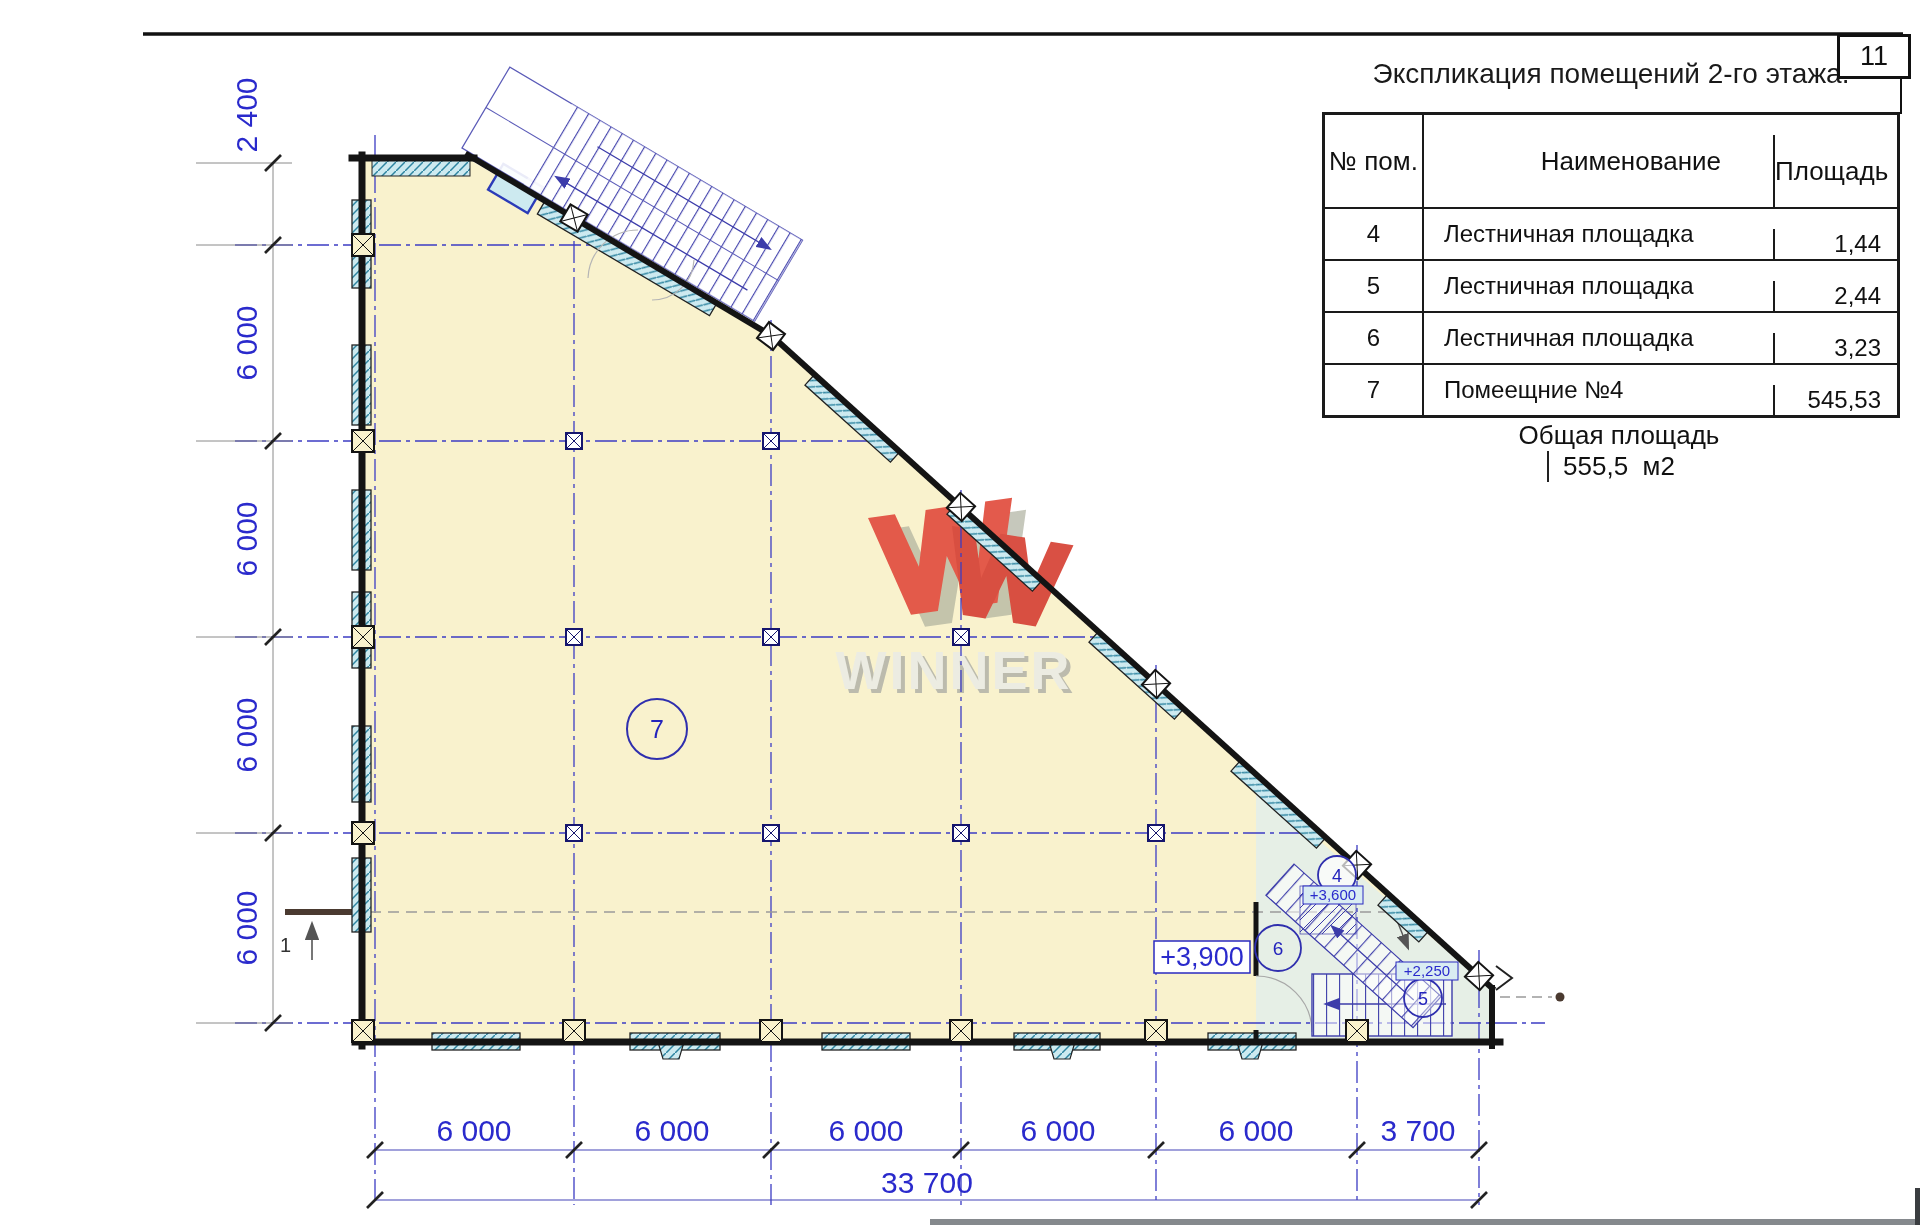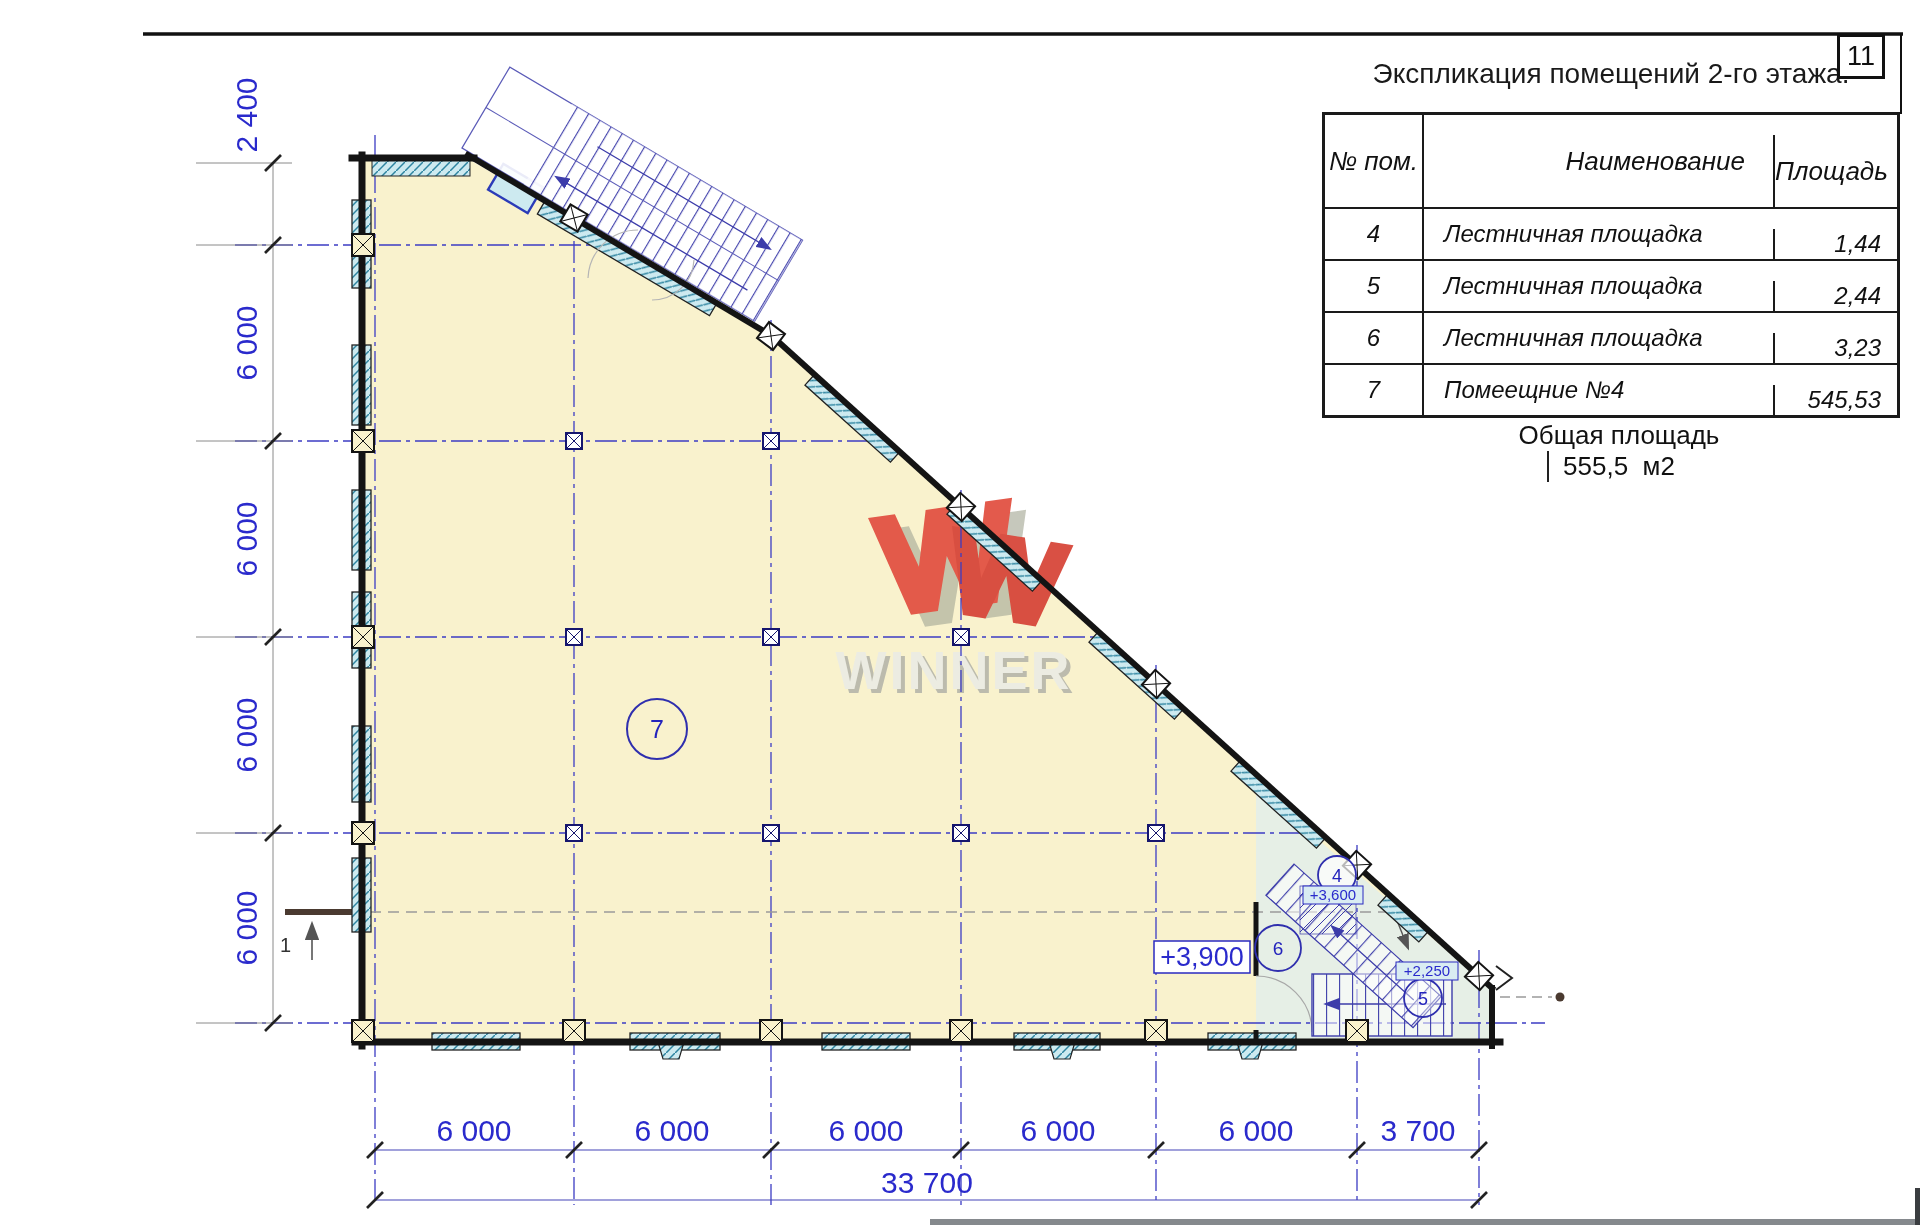--- a/index.html
+++ b/index.html
@@ -2,35 +2,35 @@
 <html><head>
 <meta charset="utf-8">
 <style>
   html,body{margin:0;padding:0;background:#ffffff;font-family:"Liberation Sans",sans-serif;}
   .sheet{position:relative;width:1920px;height:1225px;background:#fff;overflow:hidden;}
   .sheet svg{position:absolute;left:0;top:0;}
   .title{position:absolute;color:#1a1a1a;font-size:28px;white-space:nowrap;transform:translateX(-50%);}
   #plan-title{left:532px;top:58px;}
   #legend-title{left:1611px;top:58px;}
   
-  .expl{position:absolute;left:1322px;top:112px;width:578px;border:3px solid #1a1a1a;box-sizing:border-box;background:#fff;font-style:italic;}
+  .expl{position:absolute;left:1322px;top:112px;width:578px;border:3px solid #1a1a1a;box-sizing:border-box;background:#fff;}
   .expl .row{display:grid;grid-template-columns:97px 351px 1fr;border-top:2px solid #1a1a1a;}
   .expl .row.header{border-top:none;height:92px;}
   .expl .row:not(.header){height:50px;}
   .expl .cell{display:flex;align-items:center;border-left:2px solid #1a1a1a;font-size:24px;color:#111;box-sizing:border-box;}
   .expl .cell:first-child{border-left:none;justify-content:center;}
   .expl .header .cell{font-size:26px;}
-  .expl .header .cell.name{justify-content:flex-end;padding-right:28px;text-align:center;}
+  .expl .header .cell.name{justify-content:flex-end;padding-right:52px;text-align:center;}
   .expl .header .cell.area{justify-content:center;}
   .expl .cell.name{padding-left:20px;}
   .expl .cell.area{justify-content:flex-end;padding-right:16px;margin-top:20px;}
   .total-row{position:absolute;left:1322px;top:420px;width:578px;height:44px;display:flex;align-items:center;justify-content:space-between;font-size:26px;color:#111;flex-direction:column;}
   .total-row .lbl{padding-left:16px;}
   .total-row .val{border-left:2px solid #222;padding-left:14px;white-space:pre;text-align:center;}
-  .pageno{position:absolute;left:1837px;top:34px;width:48px;height:45px;border:3px solid #111;box-sizing:border-box;display:flex;align-items:center;justify-content:center;font-size:27px;color:#111;background:#fff;}
+  .pageno{position:absolute;left:1837px;top:34px;width:74px;height:45px;border:3px solid #111;box-sizing:border-box;display:flex;align-items:center;justify-content:center;font-size:27px;color:#111;background:#fff;}
   text{font-family:"Liberation Sans",sans-serif;}
   .dimtxt{fill:#2a2acc;font-size:30px;}
   .roomtxt{fill:#2424bc;}
   .elevtxt{fill:#2a2acc;}
 </style>
 </head>
 <body>
 
 <div class="sheet">
 

